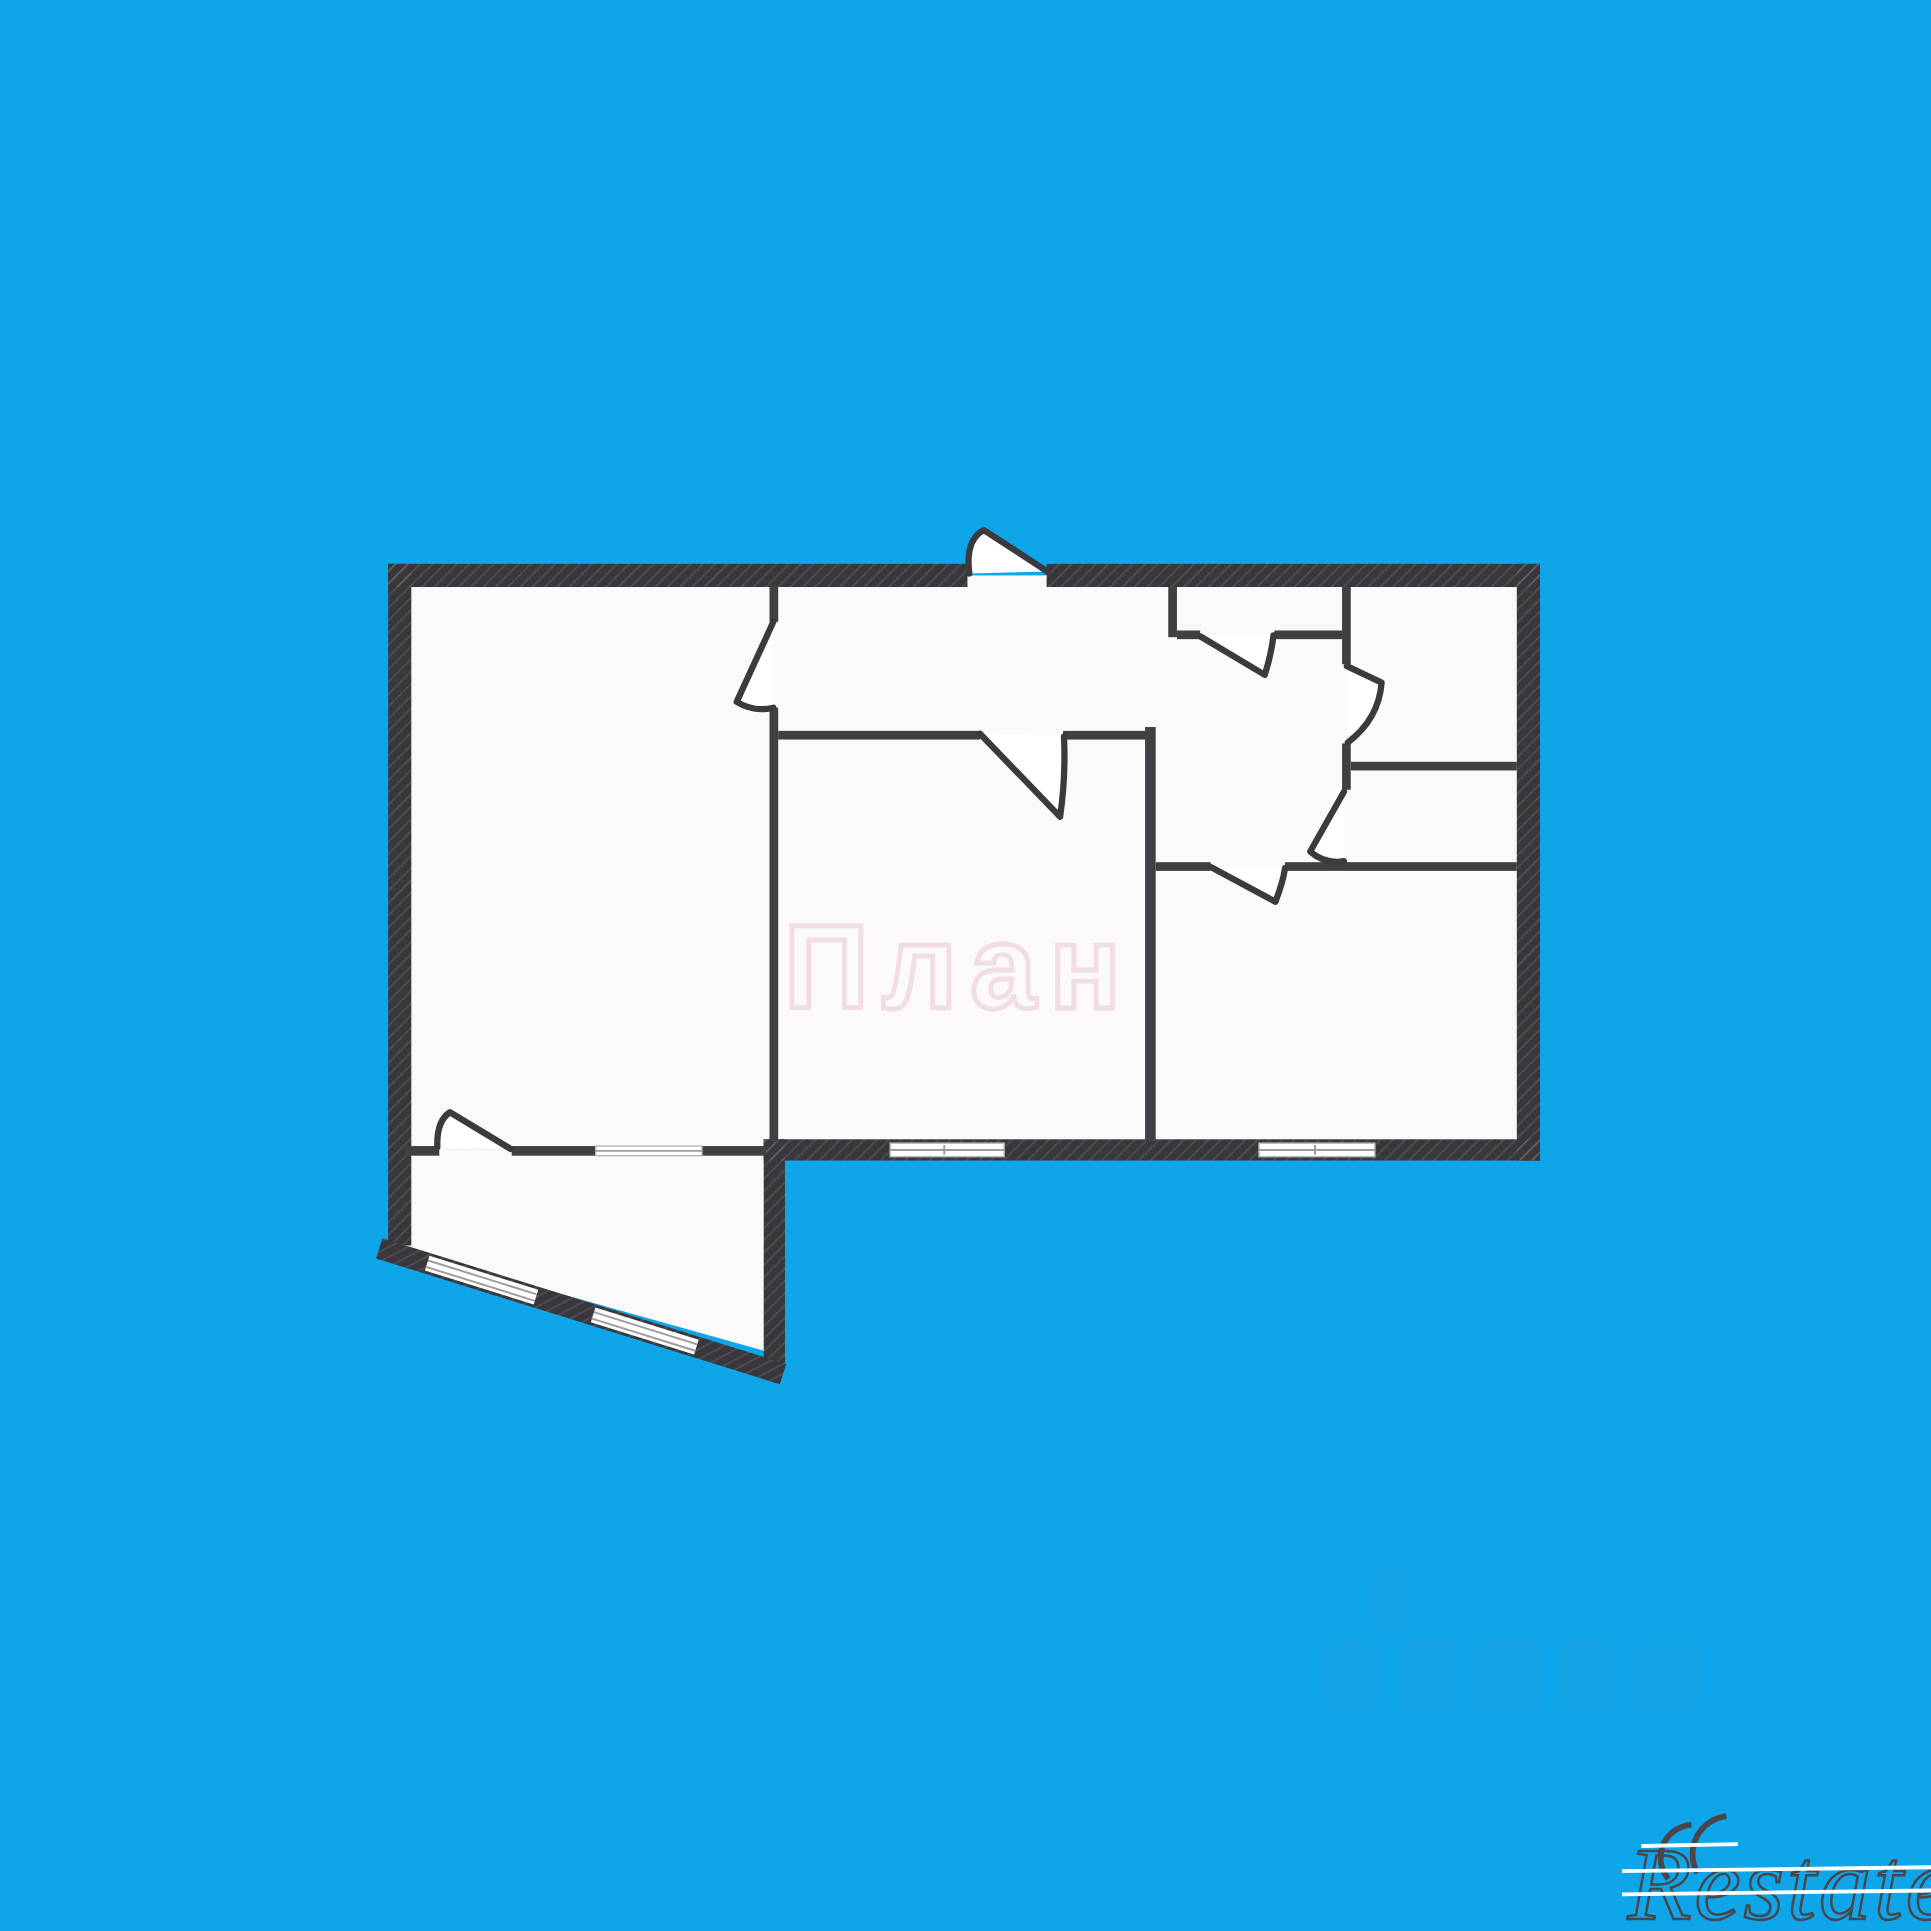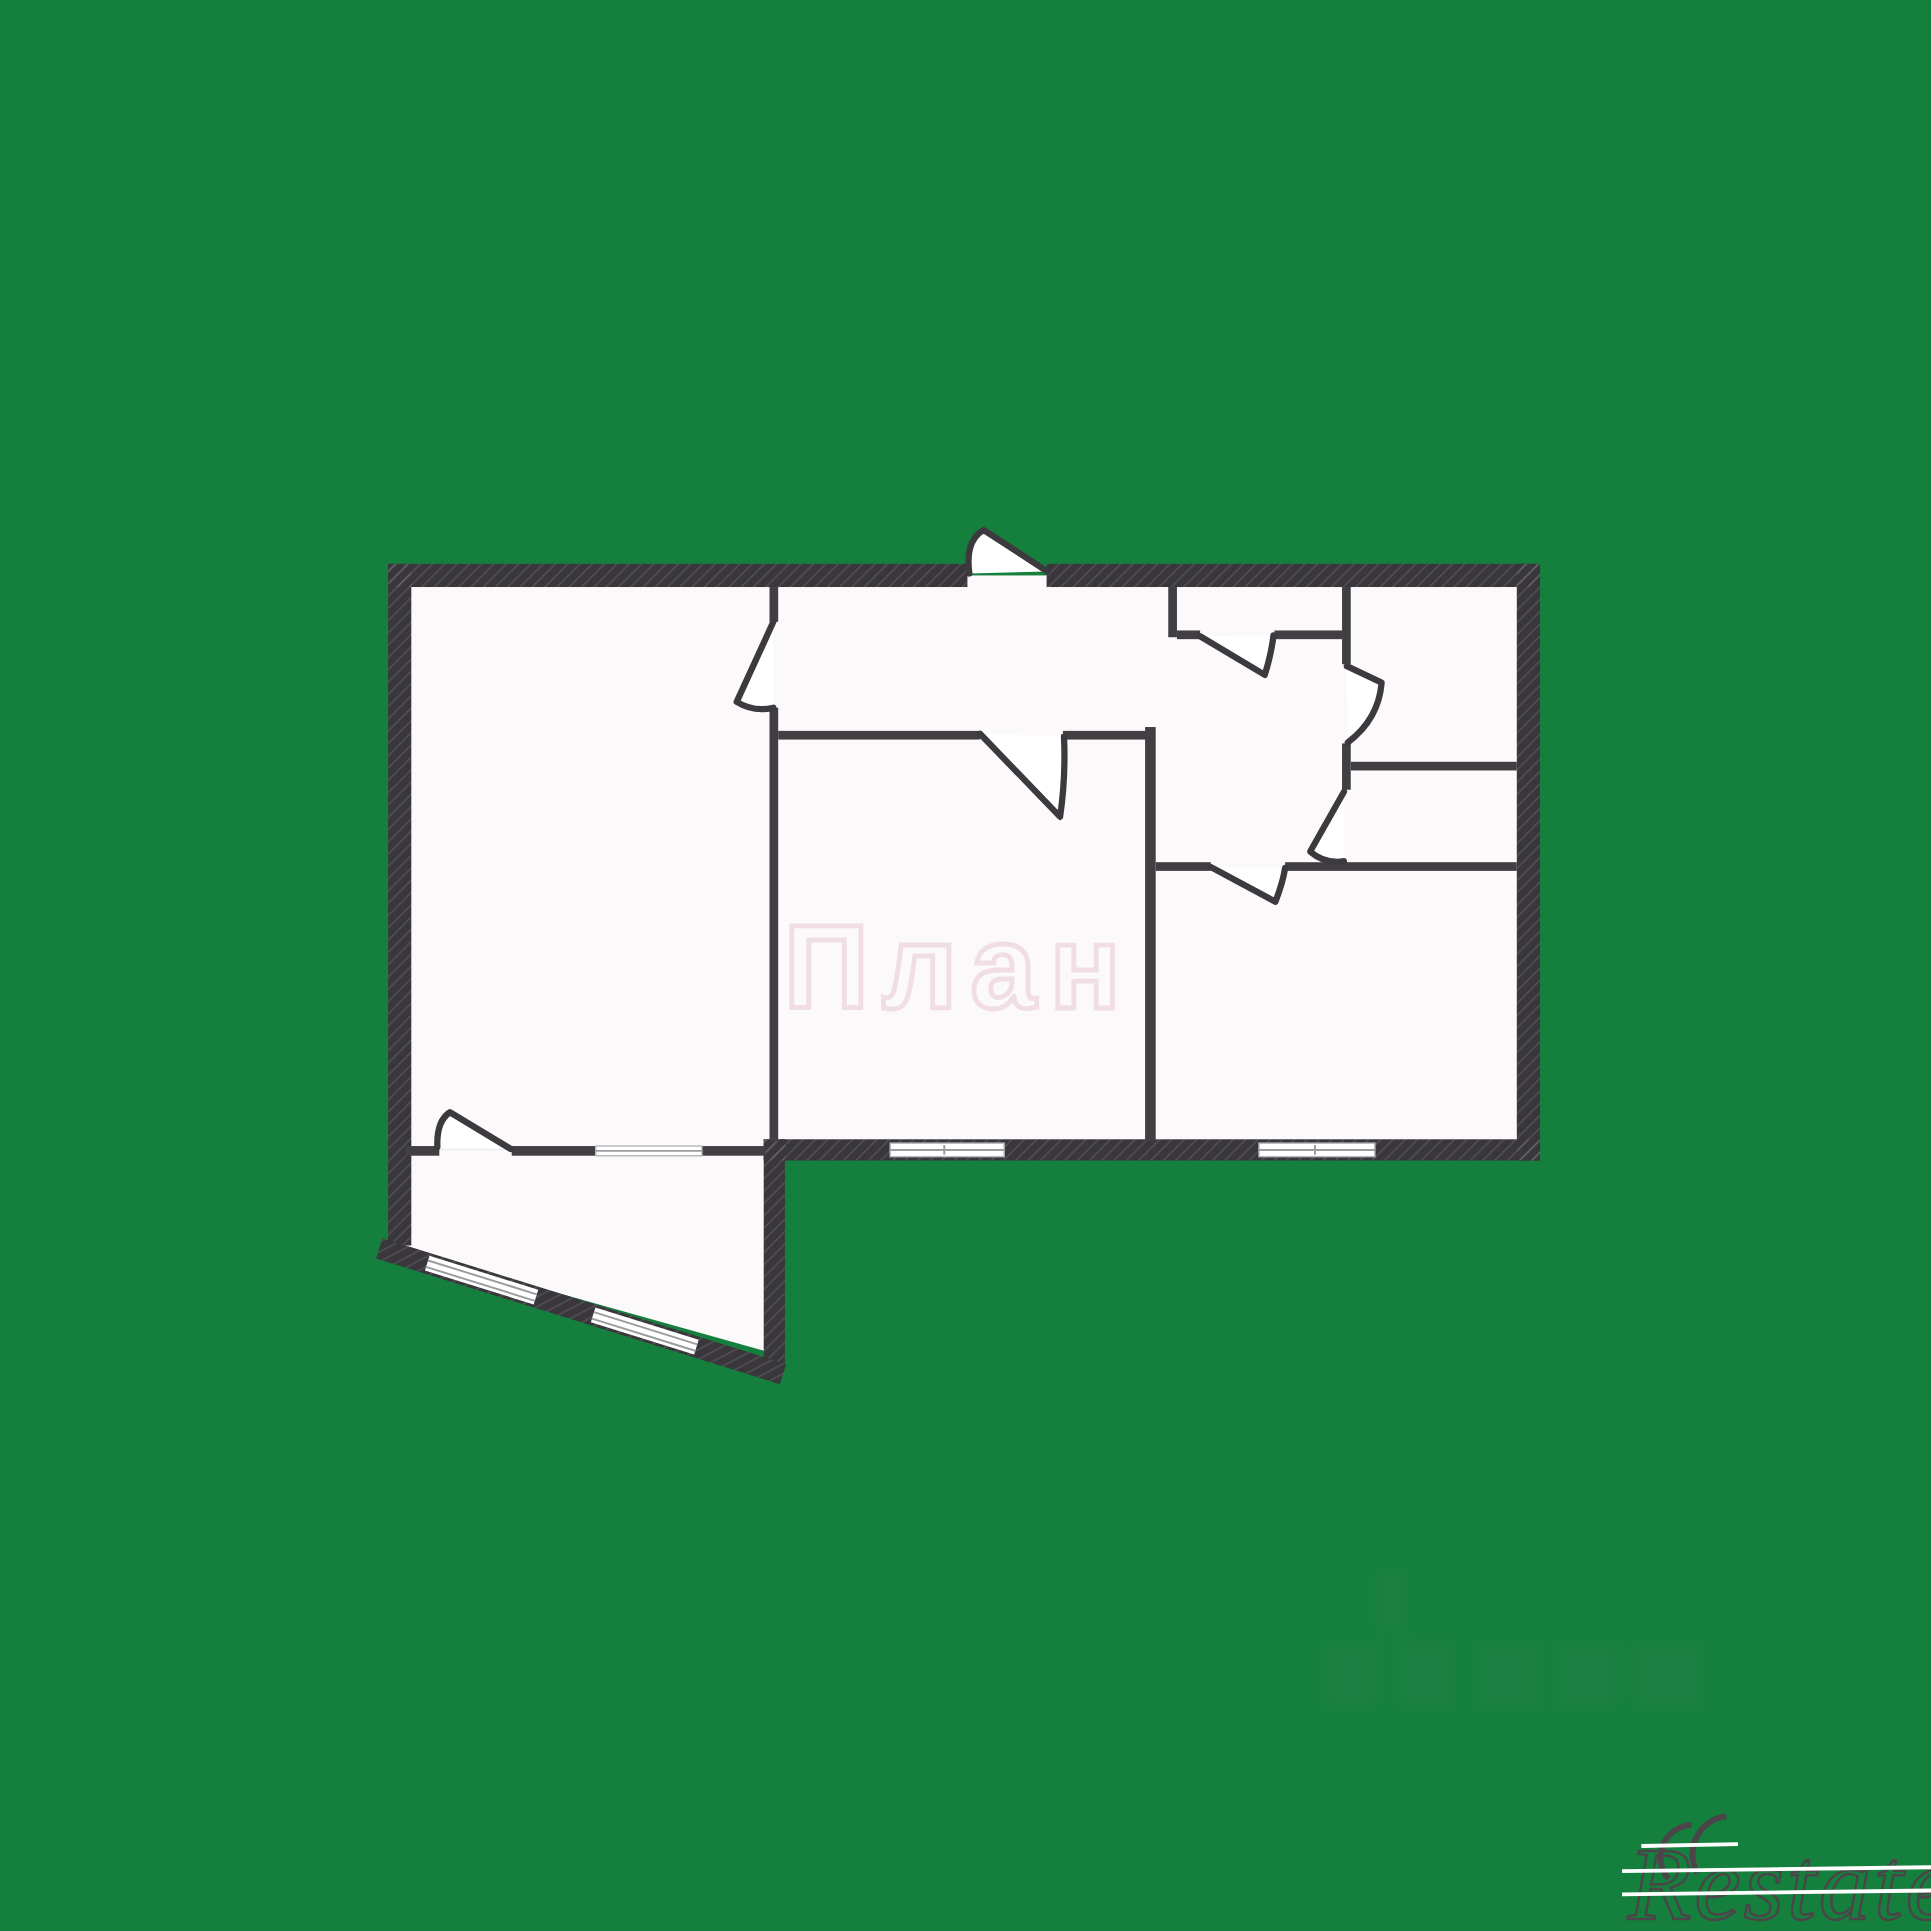--- a/index.html
+++ b/index.html
@@ -1,17 +1,17 @@
 <!DOCTYPE html>
 <html><head>
 <meta charset="utf-8">
 <style>
   html,body{margin:0;padding:0;background:#ffffff;}
   body{width:1931px;height:1931px;position:relative;font-family:"Liberation Sans",sans-serif;}
-  .canvas{position:absolute;left:0;top:0;width:1931px;height:1931px;background:#15803d;overflow:hidden;}
+  .canvas{position:absolute;left:0;top:0;width:1931px;height:1931px;background:#0ea5e9;overflow:hidden;}
   svg{position:absolute;left:0;top:0;}
   .plan-watermark-text{font-family:"Liberation Sans",sans-serif;font-weight:bold;letter-spacing:14px;}
   .restate-text{font-family:"Liberation Serif",serif;font-style:italic;letter-spacing:3px;}
 </style>
 </head>
 <body>
 
 <div class="canvas">
 <svg width="1931" height="1931" viewBox="0 0 2000 2000">
   <defs>

